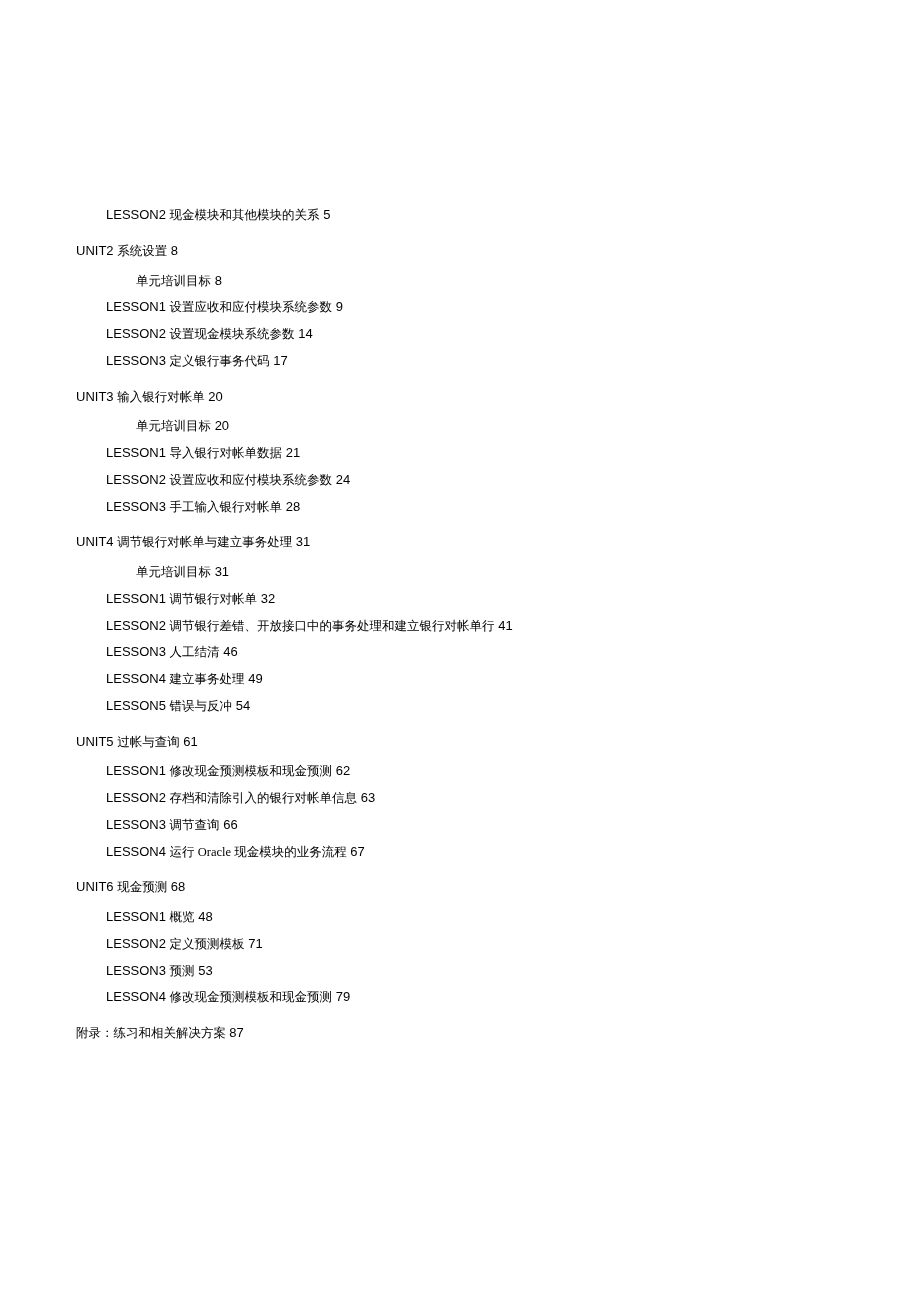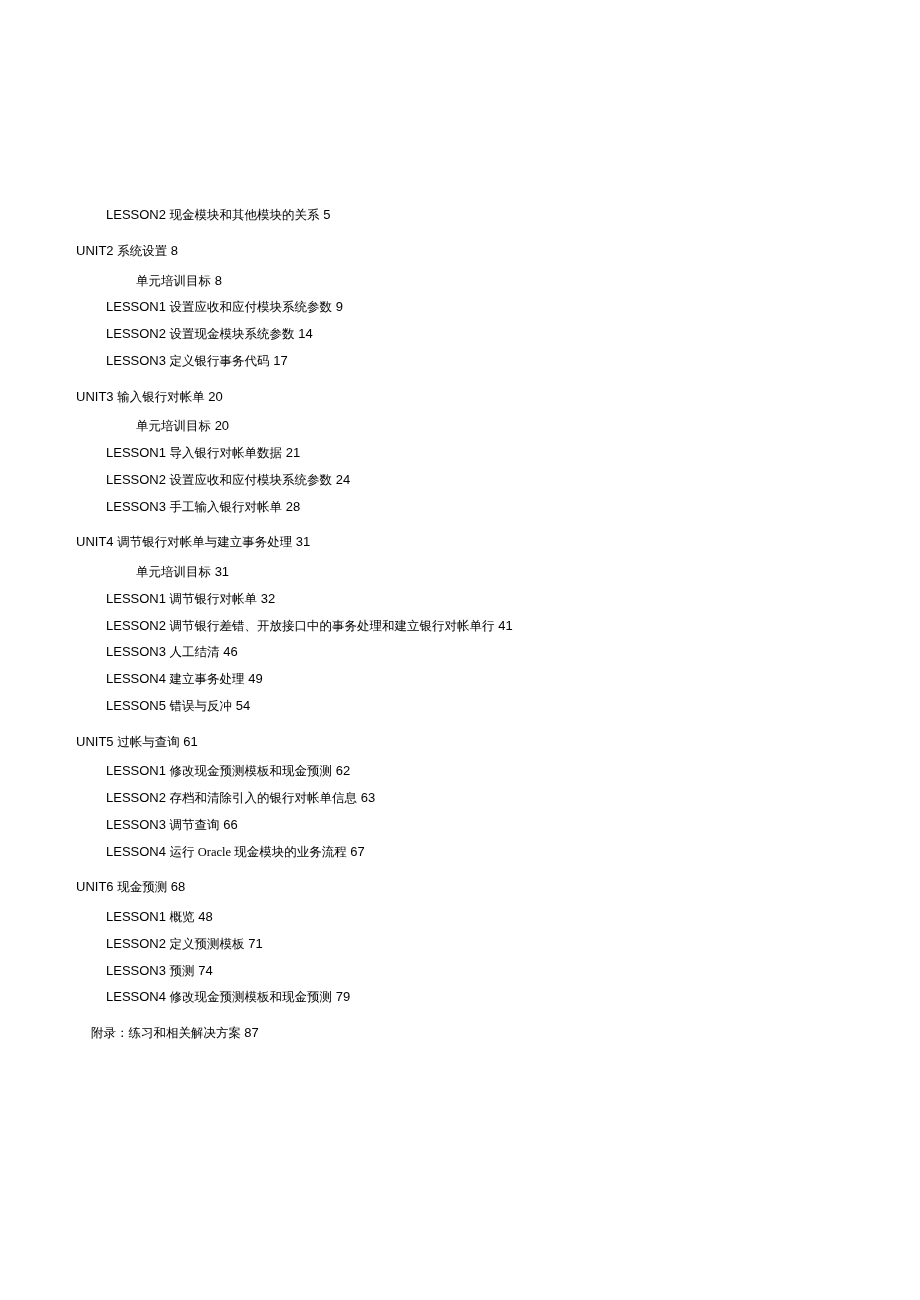--- a/index.html
+++ b/index.html
@@ -23,21 +23,21 @@
     margin: 16px 0 10px 0;
     line-height: 1.5;
   }
   .goal-line {
     font-size: 13px;
     margin: 0 0 7px 60px;
     line-height: 1.5;
   }
   .appendix-line {
     font-size: 12px;
-    margin: 16px 0 0 15px;
+    margin: 16px 0 0 0;
     line-height: 1.5;
   }
   .label-en {
     font-family: Arial, sans-serif;
   }
   .label-cn {
     font-family: "SimSun", serif;
     font-size: 12.5px;
   }
   .page-num {
@@ -189,21 +189,21 @@
       <span class="page-num">48</span>
     </div>
     <div class="lesson-line">
       <span class="label-en">LESSON2</span>
       <span class="label-cn">定义预测模板</span>
       <span class="page-num">71</span>
     </div>
     <div class="lesson-line">
       <span class="label-en">LESSON3</span>
       <span class="label-cn">预测</span>
-      <span class="page-num">74</span>
+      <span class="page-num">53</span>
     </div>
     <div class="lesson-line">
       <span class="label-en">LESSON4</span>
       <span class="label-cn">修改现金预测模板和现金预测</span>
       <span class="page-num">79</span>
     </div>
   </div>
 
   <div class="appendix-line">
     <span class="label-cn">附录：练习和相关解决方案</span>

